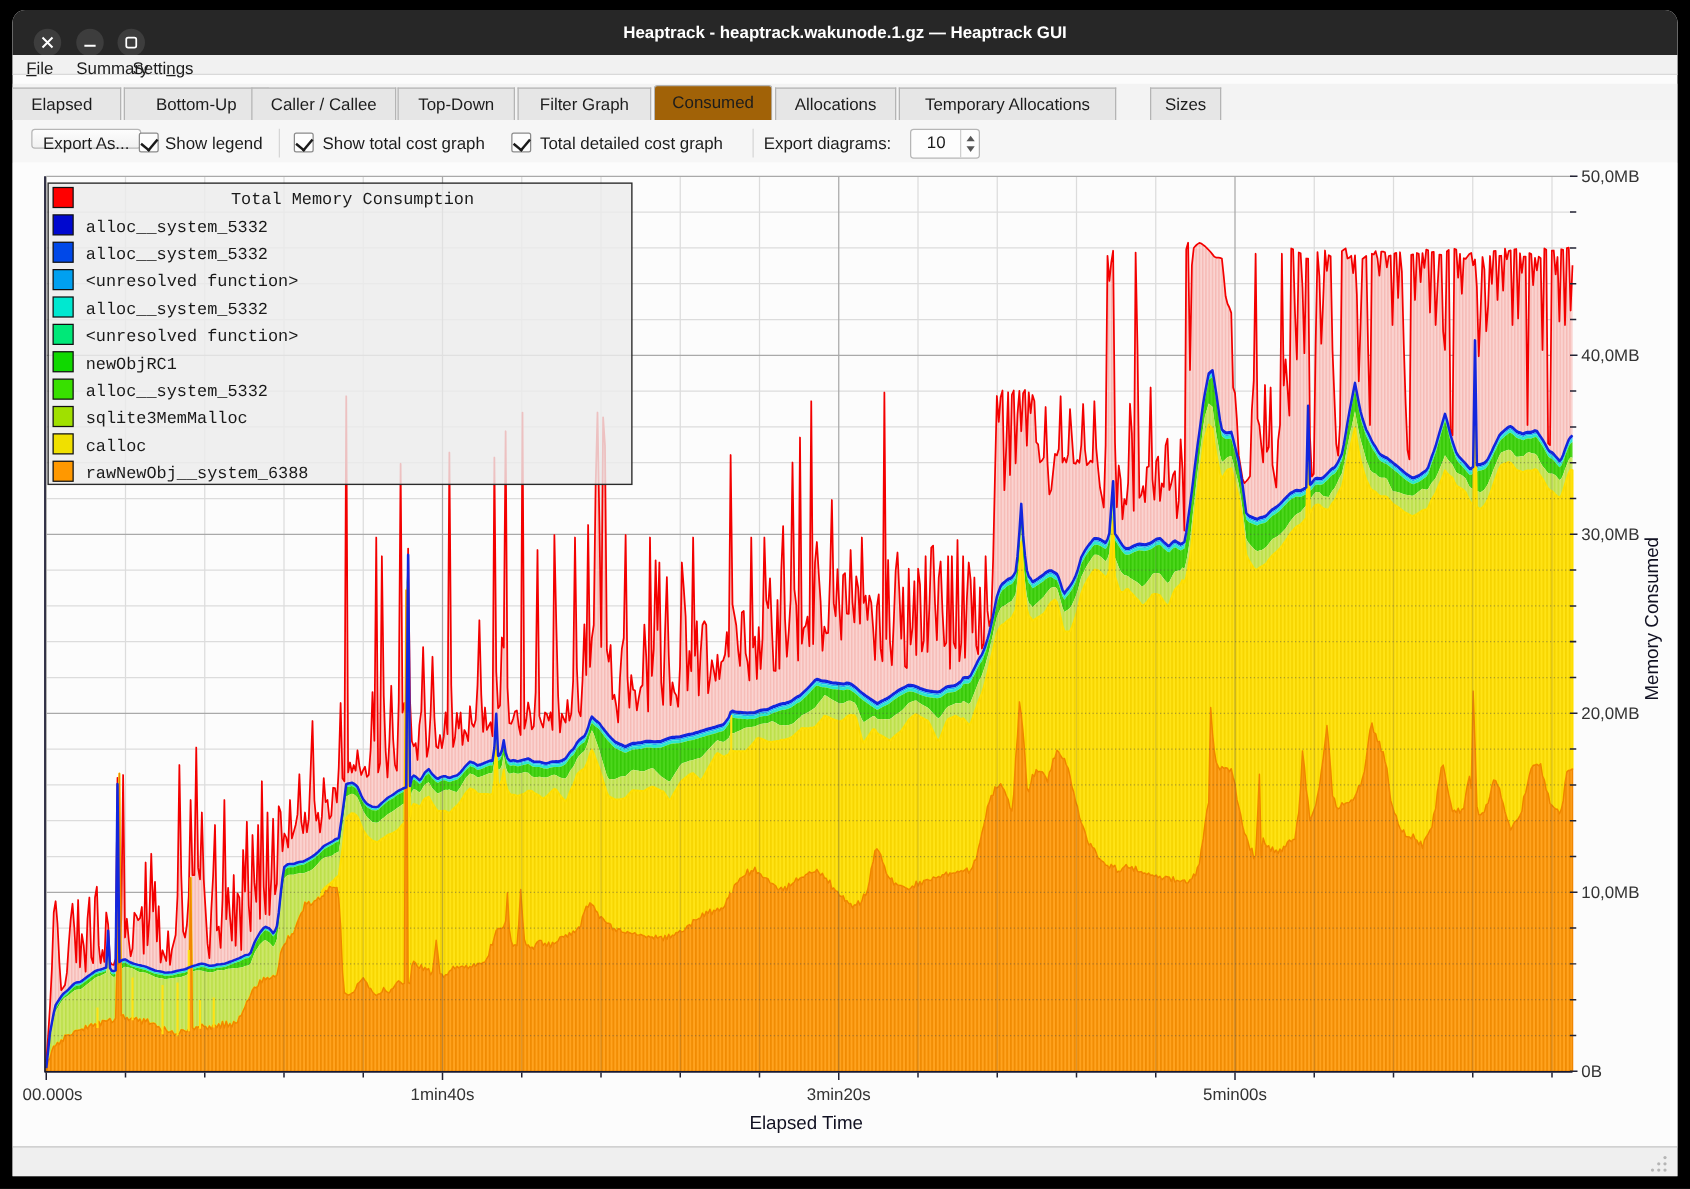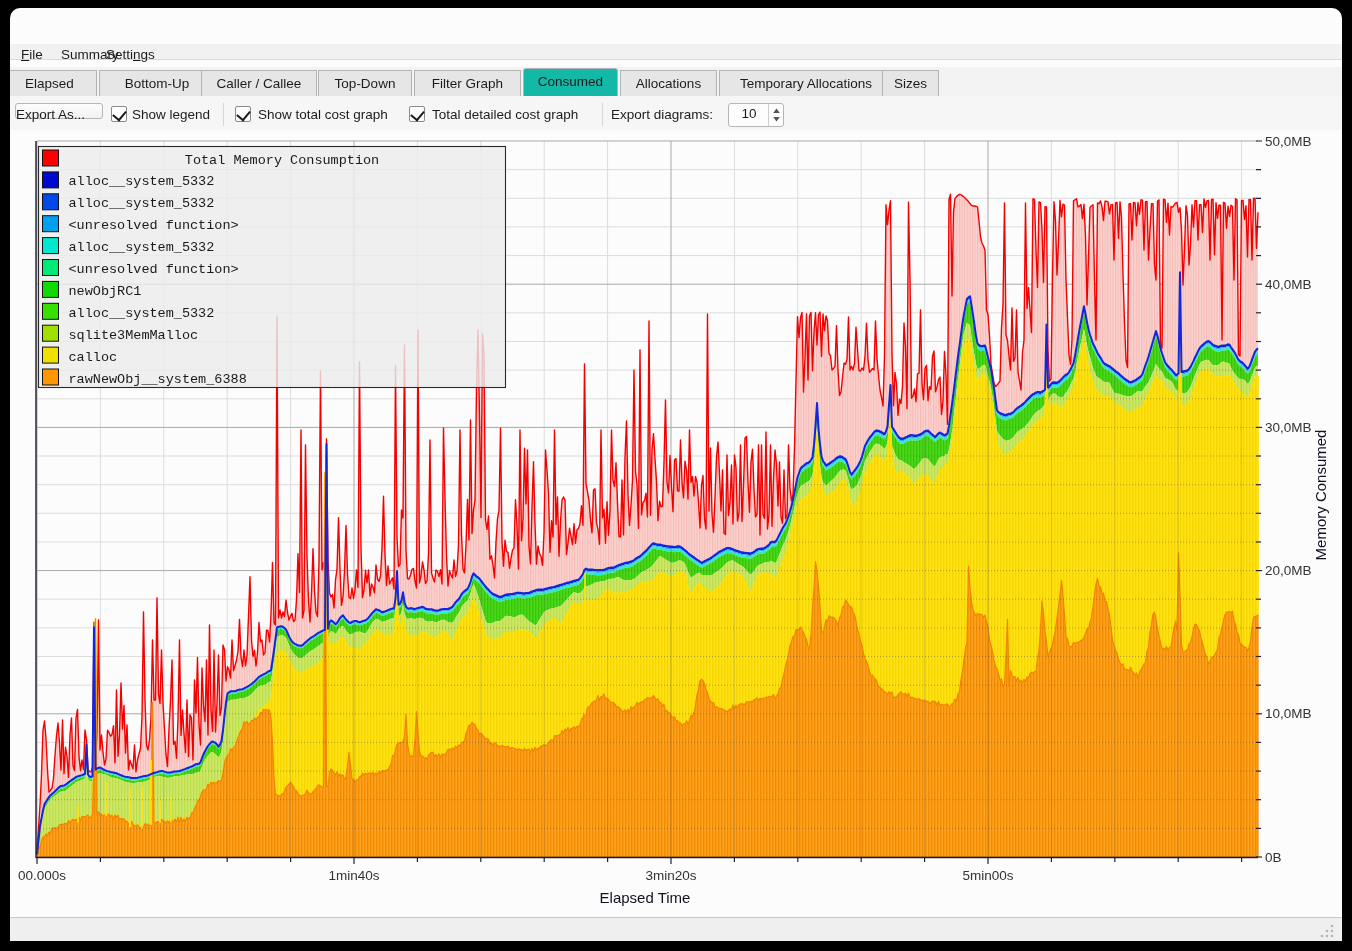--- a/index.html
+++ b/index.html
@@ -3,49 +3,61 @@
 *{margin:0;padding:0;box-sizing:border-box}
 html,body{width:1352px;height:951px;background:#000;font-family:"Liberation Sans",sans-serif;overflow:hidden}
 .win{position:absolute;left:10px;top:8px;width:1332px;height:933px;background:#fcfcfc;border-radius:10px 10px 0 0;overflow:hidden}
 .titlebar{position:absolute;left:0;top:0;width:100%;height:36px;background:#272727}
 .tbtn{position:absolute;top:15px;width:22px;height:22px;border-radius:50%;background:#3d3d3d;color:#fff}
 .title{position:absolute;width:100%;text-align:center;top:10px;color:#ffffff;font-weight:bold;font-size:13.5px}
 .menubar{position:absolute;left:0;top:36px;width:100%;height:16px;background:#f1f1f1;border-bottom:1px solid #d9d9d9;font-size:13.5px;color:#1c1c1c}
 .menubar span{position:absolute;top:3px}
 .tabs{position:absolute;left:0;top:59px;width:100%;height:29px;background:#f3f3f3}
 .tab{position:absolute;top:3px;height:26px;background:#e6e6e6;border:1px solid #b4b4b4;border-bottom:none;font-size:13.5px;color:#1c1c1c;text-align:center;line-height:25px}
-.tab.sel{top:1px;height:28px;background:#14b8a6;border-radius:3px 3px 0 0}
+.tab.sel{top:1px;height:28px;background:#a16207;border-radius:3px 3px 0 0}
 .toolbar{position:absolute;left:0;top:88px;width:100%;height:34px;background:#f6f6f6;font-size:13.5px;color:#1c1c1c}
-.btn{position:absolute;left:5px;top:7px;width:88px;height:16px;background:linear-gradient(#fdfdfd,#f1f1f1);border:1px solid #b6b6b6;border-radius:3px;text-align:left;line-height:22px}
+.btn{position:absolute;left:15px;top:7px;width:88px;height:16px;background:linear-gradient(#fdfdfd,#f1f1f1);border:1px solid #b6b6b6;border-radius:3px;text-align:center;line-height:22px}
 .cb{position:absolute;top:10px;width:16px;height:16px;background:#fdfdfd;border:1px solid #8a8a8a;border-radius:2px}
 .cb:after{content:"";position:absolute;left:3px;top:1px;width:7px;height:10px;border:solid #1a1a1a;border-width:0 2px 2px 0;transform:rotate(40deg)}
 .tlab{position:absolute;top:11px}
 .tsep{position:absolute;top:7px;width:1px;height:23px;background:#d6d6d6}
 .spin{position:absolute;left:718px;top:7px;width:56px;height:24px;background:#fdfdfd;border:1px solid #b6b6b6;border-radius:3px}
 .spin .v{position:absolute;left:0;top:2px;width:40px;text-align:center}
 .spin .arr{position:absolute;right:0;top:0;width:15px;height:100%;border-left:1px solid #cfcfcf}
 .chart{position:absolute;left:0;top:122px;width:1332px;height:787px;background:#fcfcfc}
 .status{position:absolute;left:0;top:909px;width:100%;height:24px;background:#efefef;border-top:1px solid #c6c6c6}
 </style></head><body>
 <div class="win">
+ <div class="titlebar">
+  <div class="tbtn" style="left:17px"><svg width="22" height="22">
+          <path d="M7 7L15 15M15 7L7 15" stroke="#fff" stroke-width="1.6"></path>
+        </svg></div>
+  <div class="tbtn" style="left:51px"><svg width="22" height="22">
+          <path d="M6.5 13.5H15.5" stroke="#fff" stroke-width="1.6"></path>
+        </svg></div>
+  <div class="tbtn" style="left:84px"><svg width="22" height="22">
+          <rect x="7" y="7" width="8" height="8" rx="1.5" fill="none" stroke="#fff" stroke-width="1.4"></rect>
+        </svg></div>
+  <div class="title">Heaptrack - heaptrack.wakunode.1.gz — Heaptrack GUI</div>
+ </div>
  <div class="menubar">
   <span style="left:11px"><u>F</u>ile</span>
       <span style="left:51px">Summary</span>
       <span style="left:96px">Setti<u>n</u>gs</span>
  </div>
  <div class="tabs">
       <div class="tab" style="left:-8px;width:95px">Elapsed</div>
       <div class="tab" style="left:89px;width:116px">Bottom-Up</div>
       <div class="tab" style="left:191px;width:116px">Caller / Callee</div>
       <div class="tab" style="left:308px;width:94px">Top-Down</div>
       <div class="tab" style="left:404px;width:107px">Filter Graph</div>
       <div class="tab sel" style="left:513px;width:95px">Consumed</div>
       <div class="tab" style="left:610px;width:97px">Allocations</div>
       <div class="tab" style="left:709px;width:174px">Temporary Allocations</div>
-      <div class="tab" style="left:872px;width:57px">Sizes</div>
+      <div class="tab" style="left:910px;width:57px">Sizes</div>
     </div>
  <div class="toolbar">
   <div class="btn">Export As...</div>
   <div class="cb" style="left:101px"></div>
       <span class="tlab" style="left:122px">Show legend</span>
   <div class="tsep" style="left:213px"></div>
   <div class="cb" style="left:225px"></div>
       <span class="tlab" style="left:248px">Show total cost graph</span>
   <div class="cb" style="left:399px"></div>
       <span class="tlab" style="left:422px">Total detailed cost graph</span>

